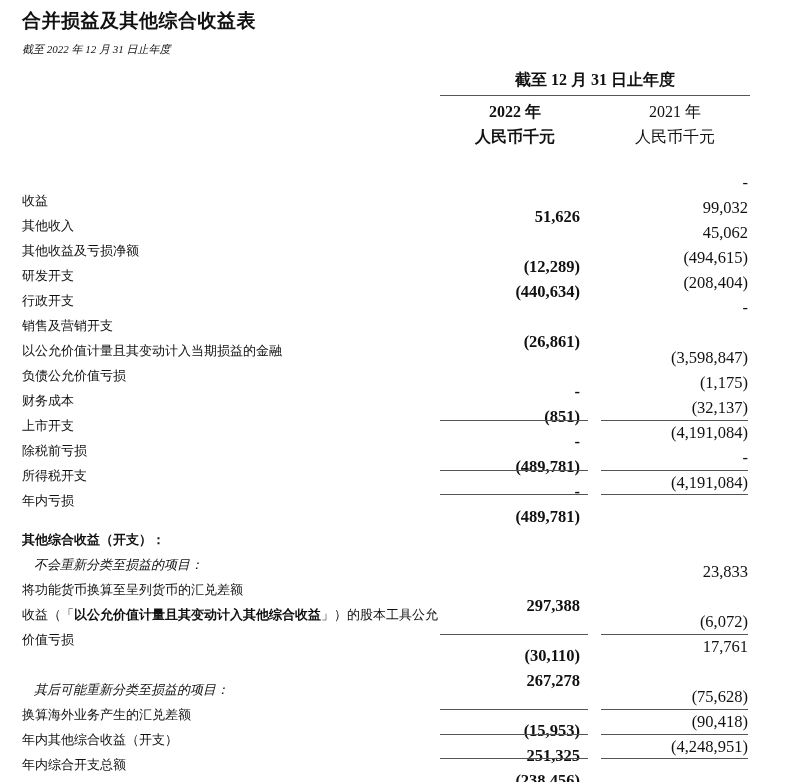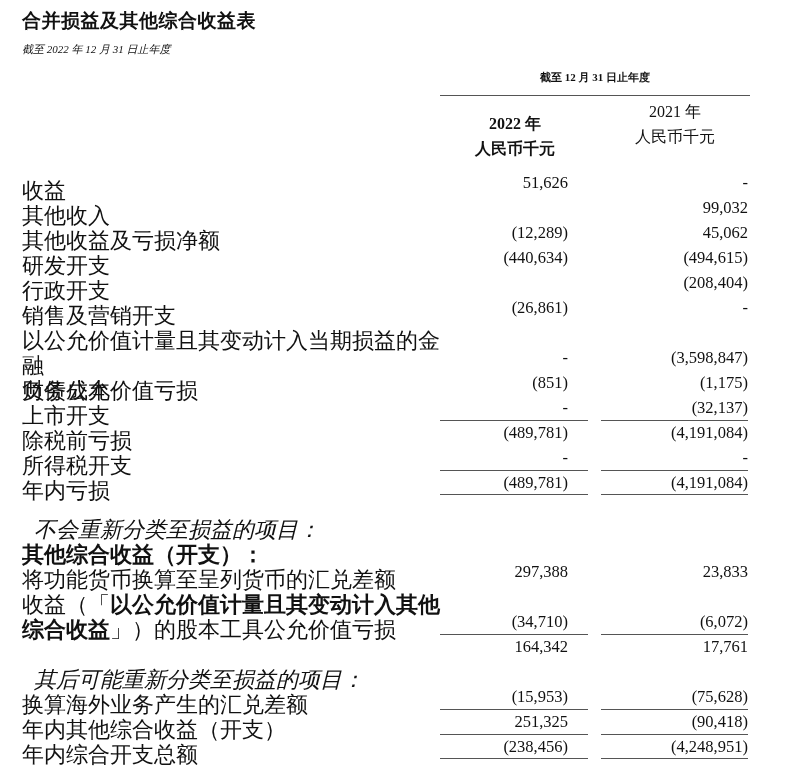--- a/index.html
+++ b/index.html
@@ -43,42 +43,42 @@
     white-space: nowrap;
   }
 
   
   .col-span-head {
     position: absolute;
     left: 440px;
     top: 70px;
     width: 310px;
     text-align: center;
-    font-size: 11px;
+    font-size: 16px;
     font-weight: bold;
     white-space: nowrap;
   }
   .head-rule {
     position: absolute;
     left: 440px;
     top: 95px;
     width: 310px;
     height: 0;
     border-top: 1.4px solid #555555;
   }
   .col-head {
     position: absolute;
     font-size: 16px;
     text-align: center;
     line-height: 1.55;
     white-space: nowrap;
   }
   .col-head.c1 {
     left: 440px;
-    top: 112px;
+    top: 100px;
     width: 150px;
     font-weight: bold;
   }
   .col-head.c2 {
     left: 600px;
     top: 100px;
     width: 150px;
     font-weight: normal;
   }
 
@@ -92,22 +92,22 @@
   .row {
     position: relative;
     height: 25px;
   }
   .row.tall2 { height: 50px; }
   .row.spacer { height: 14px; }
 
   .label {
     position: absolute;
     left: 22px;
-    top: 8px;
-    font-size: 22px;
+    top: 18px;
+    font-size: 13px;
     line-height: 25px;
     white-space: nowrap;
     font-family: Liberation Serif, serif;
   }
   .label.wrap {
     white-space: normal;
     width: 420px;
     line-height: 25px;
   }
   .label.italic {
@@ -119,23 +119,24 @@
 
   .val {
     position: absolute;
     top: 0;
     font-size: 16.5px;
     line-height: 25px;
     text-align: right;
     white-space: nowrap;
   }
   .val.c1 {
-    left: 380px;
+    left: 392px;
     width: 188px;
-    font-weight: normal;
+    font-weight: bold;
+    margin-top: 34px;
   }
   .val.c2 {
     left: 560px;
     width: 188px;
     font-weight: normal;
   }
   
   .row.tall2 .val { top: 25px; }
 
   
@@ -243,44 +244,44 @@
       <span class="label">年内亏损</span>
       <span class="val c1">(489,781)</span>
       <span class="val c2">(4,191,084)</span>
       <div class="rule c1 bottom"></div>
       <div class="rule c2 bottom"></div>
     </div>
 
     <div class="row spacer"></div>
 
     <div class="row">
+      <span class="label bold">其他综合收益（开支）：</span>
+    </div>
+
+    <div class="row">
       <span class="label italic">不会重新分类至损益的项目：</span>
-    </div>
-
-    <div class="row">
-      <span class="label bold">其他综合收益（开支）：</span>
     </div>
 
     <div class="row">
       <span class="label">将功能货币换算至呈列货币的汇兑差额</span>
       <span class="val c1">297,388</span>
       <span class="val c2">23,833</span>
     </div>
 
     <div class="row tall2">
       <span class="label wrap"><span>收益（「</span><b>以公允价值计量且其变动计入其他综</b><b>合收益</b><span>」）的股本工具公允价值亏损</span></span>
-      <span class="val c1">(34,710)</span>
+      <span class="val c1">(30,110)</span>
       <span class="val c2">(6,072)</span>
     </div>
 
     <div class="row">
       <div class="rule c1 top"></div>
       <div class="rule c2 top"></div>
       <span class="label"></span>
-      <span class="val c1">164,342</span>
+      <span class="val c1">267,278</span>
       <span class="val c2">17,761</span>
     </div>
 
     <div class="row">
       <span class="label italic">其后可能重新分类至损益的项目：</span>
     </div>
 
     <div class="row">
       <span class="label">换算海外业务产生的汇兑差额</span>
       <span class="val c1">(15,953)</span>

